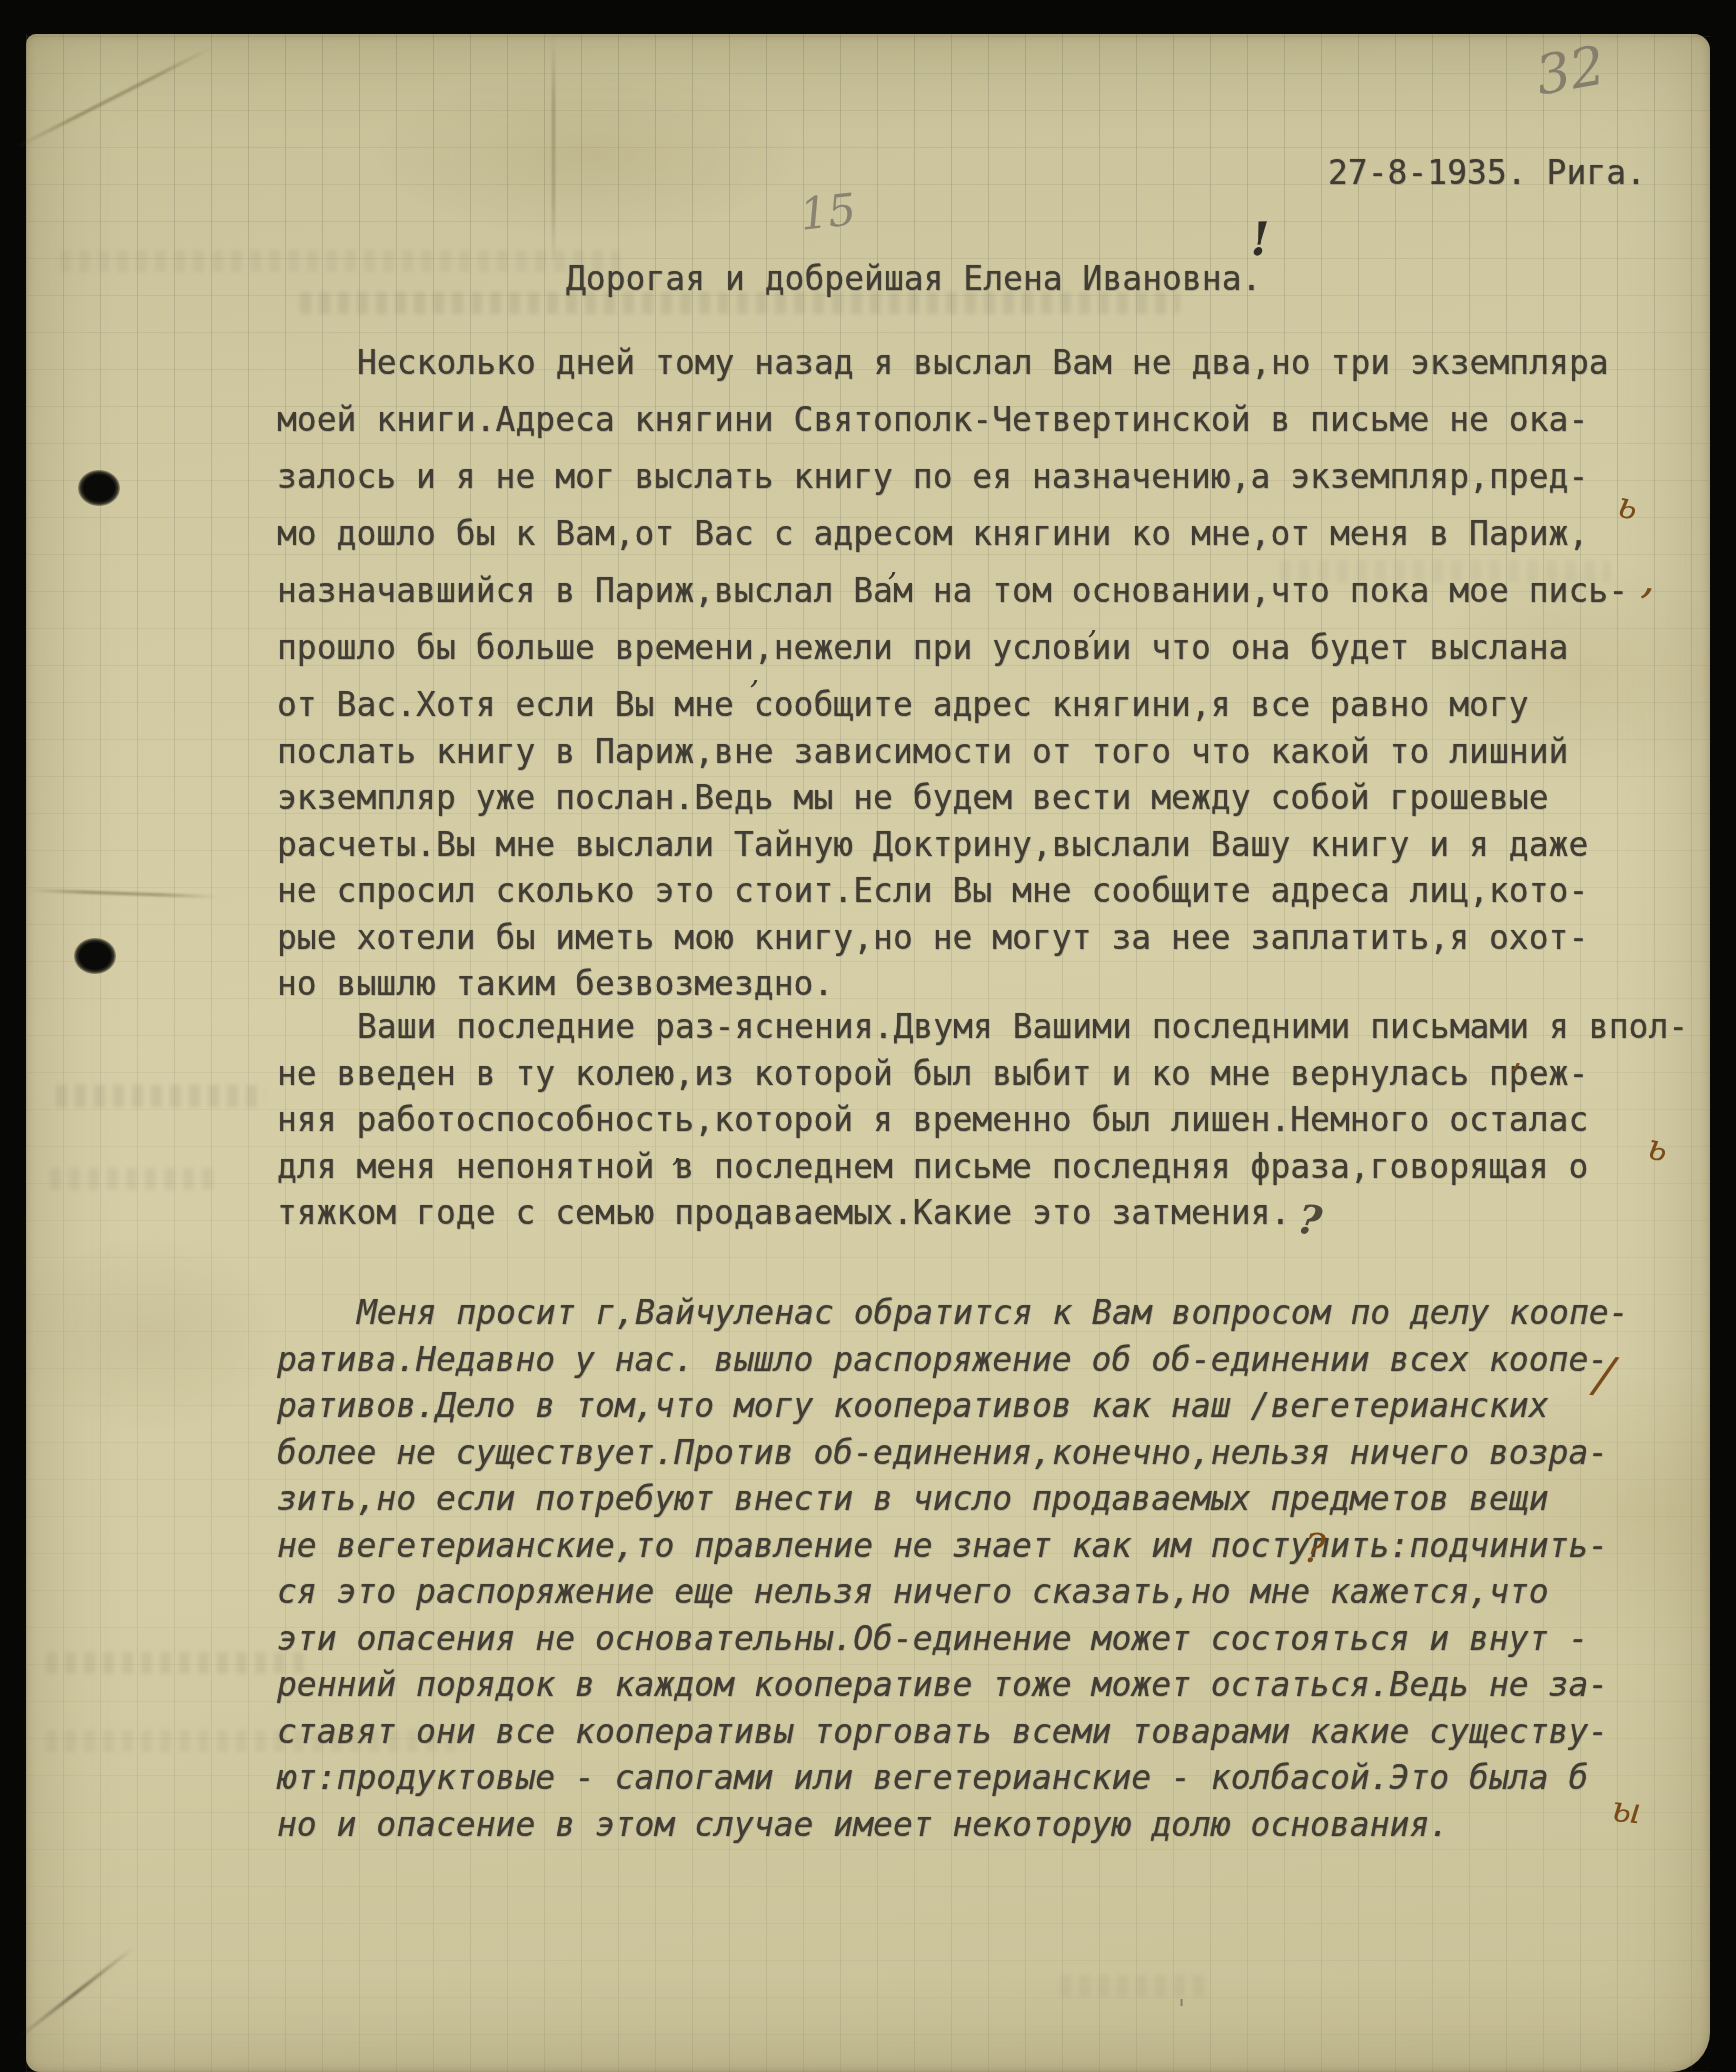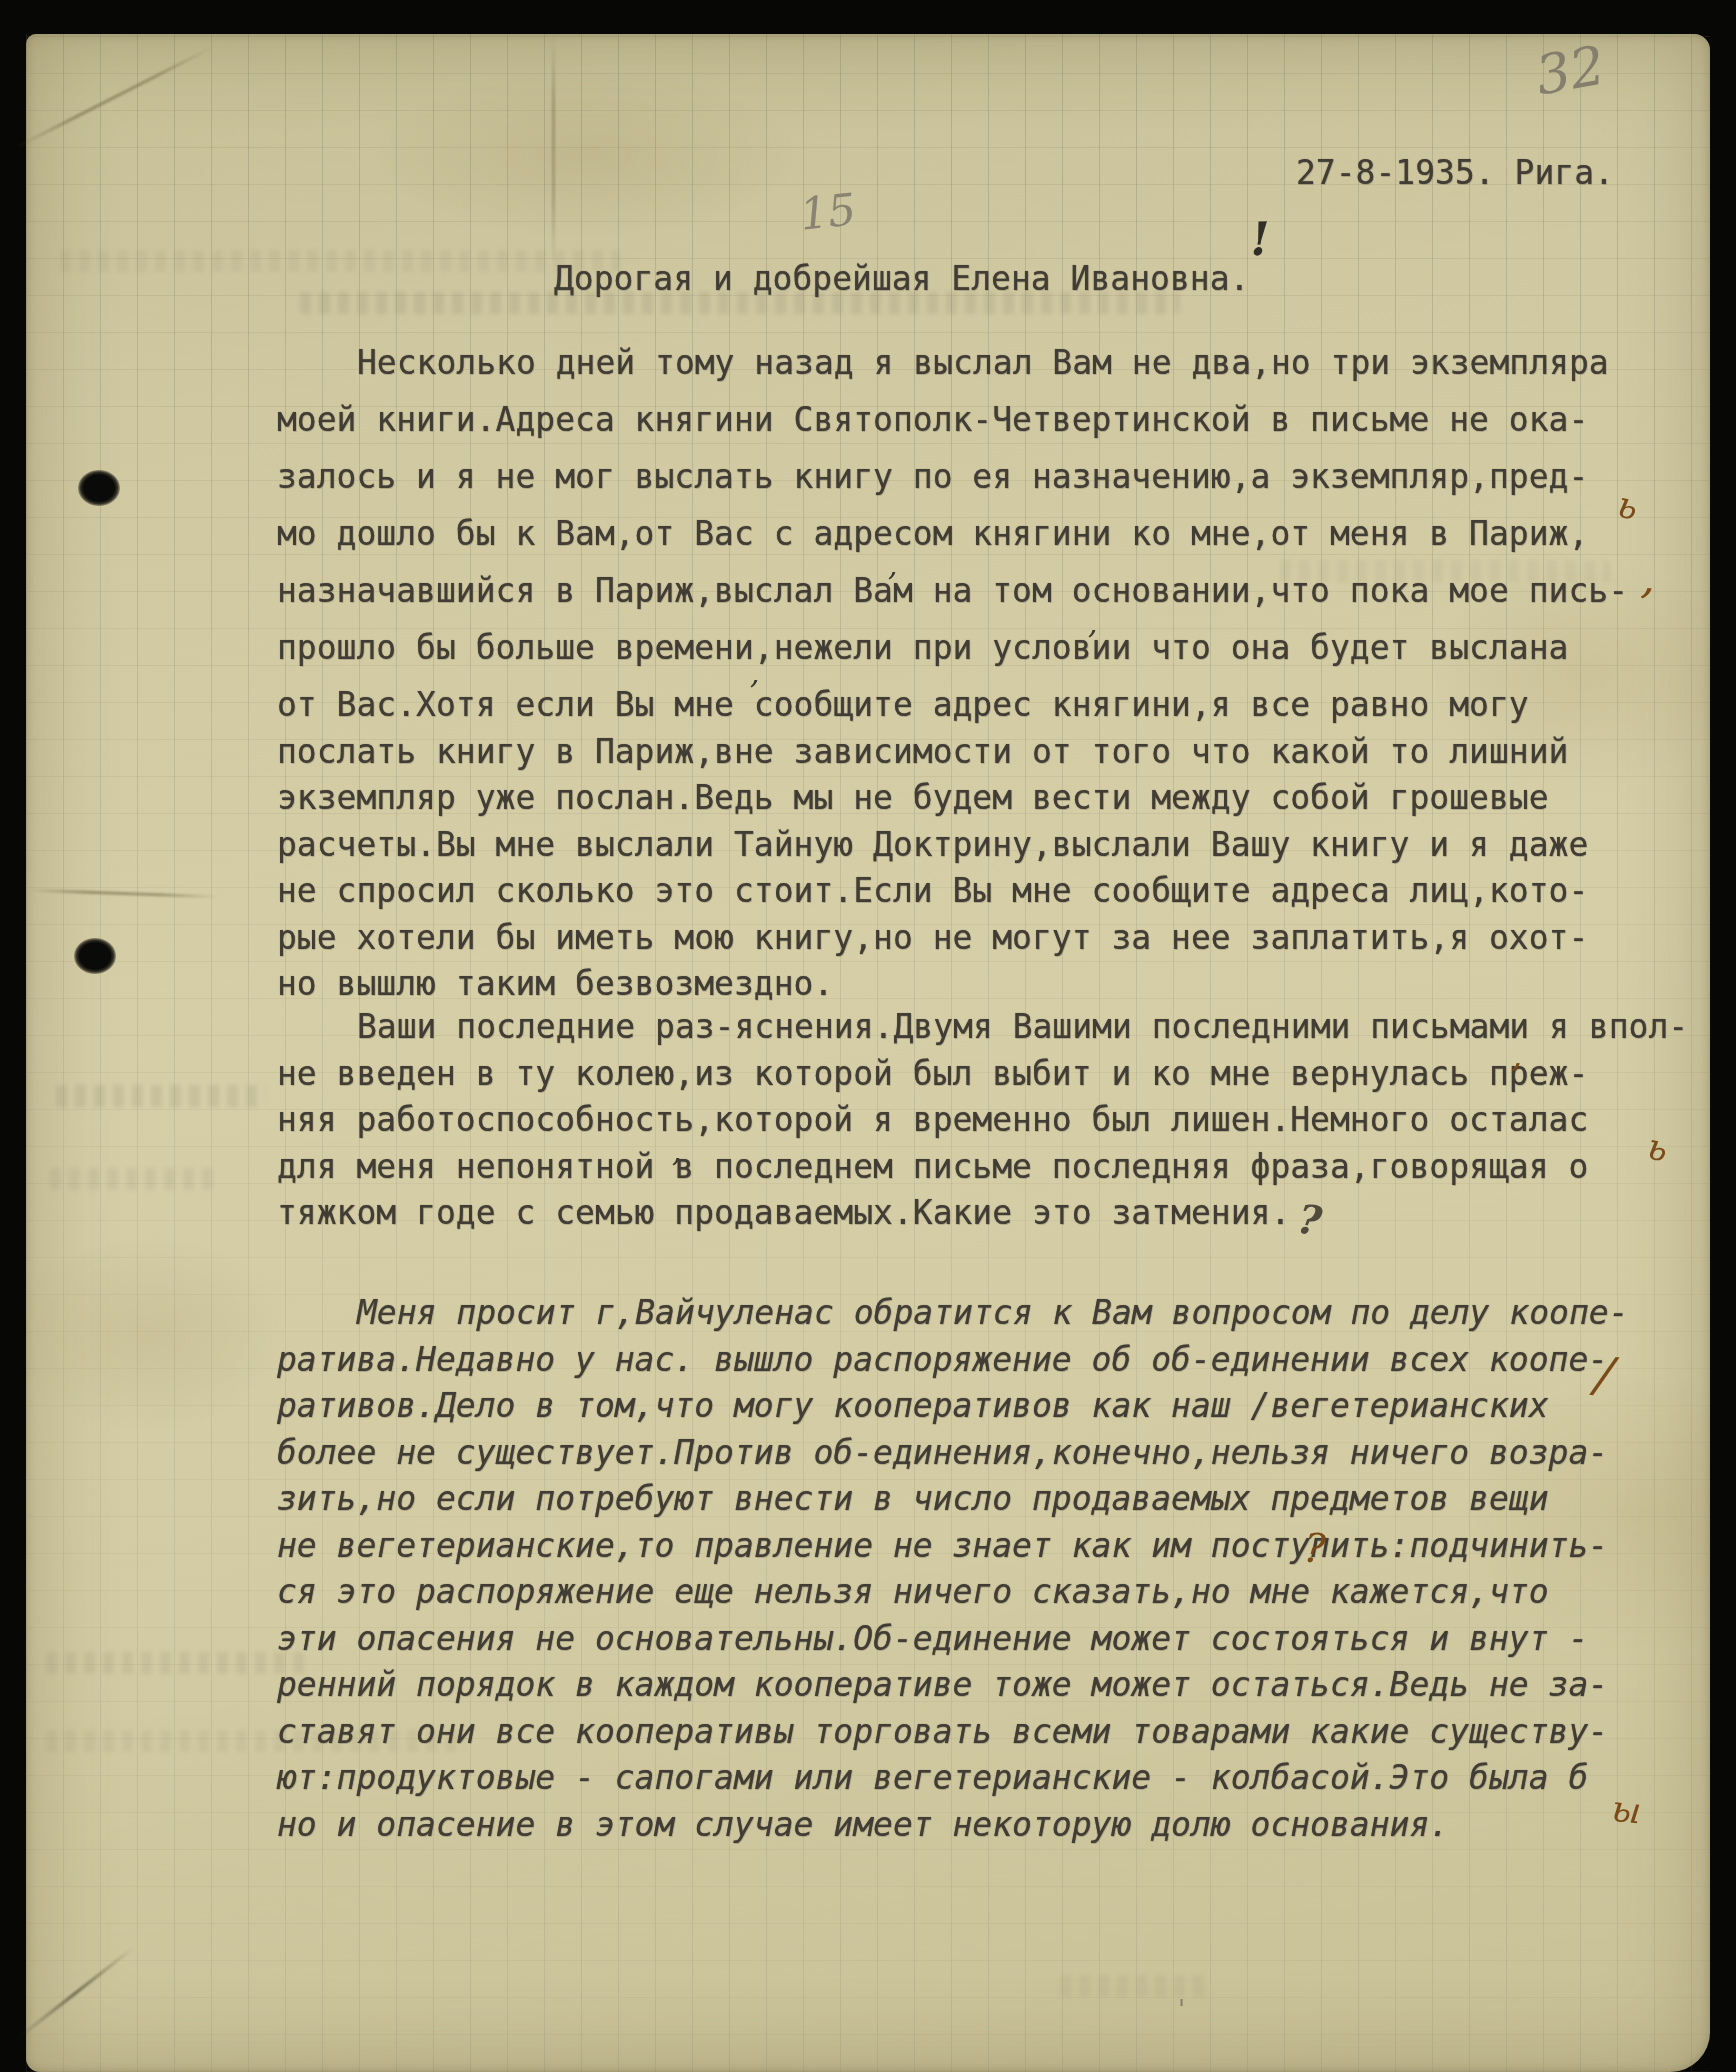--- a/index.html
+++ b/index.html
@@ -42,22 +42,22 @@
     background:linear-gradient(90deg, rgba(120,110,75,0), rgba(108,98,62,.55) 30%, rgba(108,98,62,.5) 70%, rgba(120,110,75,0));}
   .crease-v{position:absolute;width:3px;filter:blur(1.2px);
     background:linear-gradient(180deg, rgba(120,110,75,0), rgba(108,98,62,.4) 30%, rgba(108,98,62,.35) 70%, rgba(120,110,75,0));}
   .smudge{position:absolute;height:22px;filter:blur(2.2px);opacity:.33;border-radius:4px;
     background:repeating-linear-gradient(90deg, rgba(112,105,80,.4) 0 11px, transparent 11px 19px);}
 
   
   .typewriter{font-family:"DejaVu Sans Mono",monospace;font-size:33px;line-height:1;
     color:#413d34;text-shadow:0 0 1px rgba(59,56,49,.65), .7px .7px 0 rgba(59,56,49,.18);
     white-space:nowrap;}
-  #dateline{position:absolute;left:1296px;top:156px;text-align:center;}
-  #salutation{position:absolute;left:554px;top:262px;}
+  #dateline{position:absolute;left:1328px;top:156px;text-align:center;}
+  #salutation{position:absolute;left:566px;top:262px;}
   #letter-body{position:absolute;left:0;top:0;}
   .para{position:absolute;left:277px;}
   .para1{top:346px;}
   .para2{top:1010px;}
   .para3{top:1296px;font-style:italic;}
   .line{height:46.5px;}
   .para1 .line:nth-child(-n+6){height:57px;}
   .para .line:first-child{text-indent:80px;}
 
   

